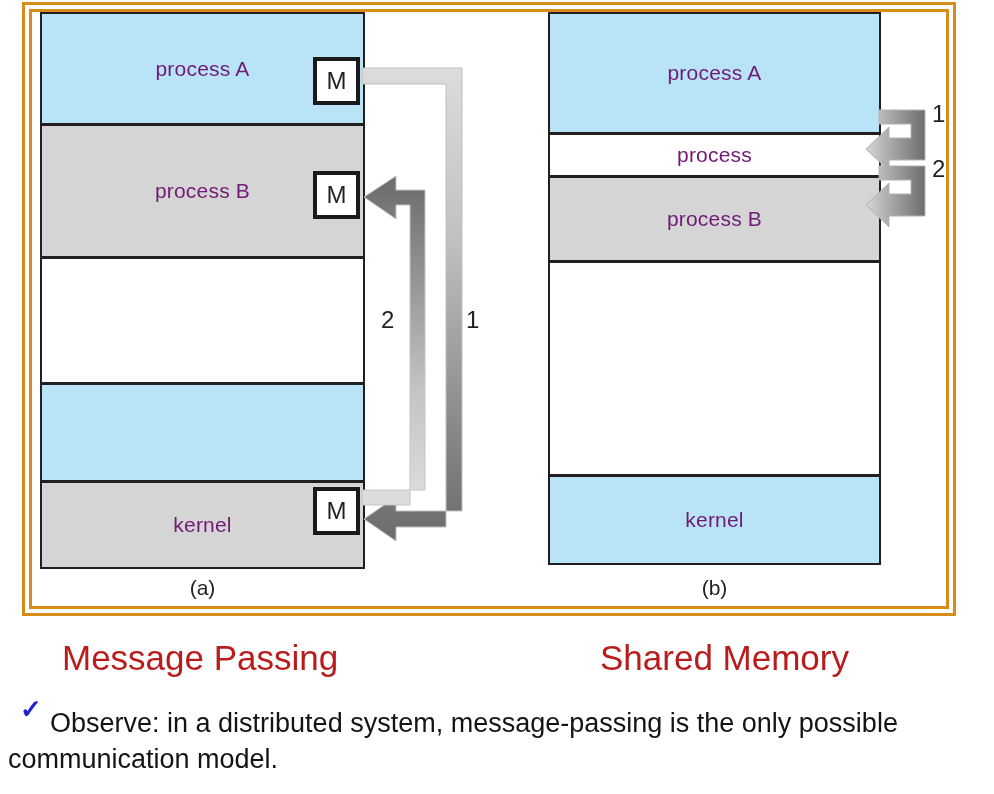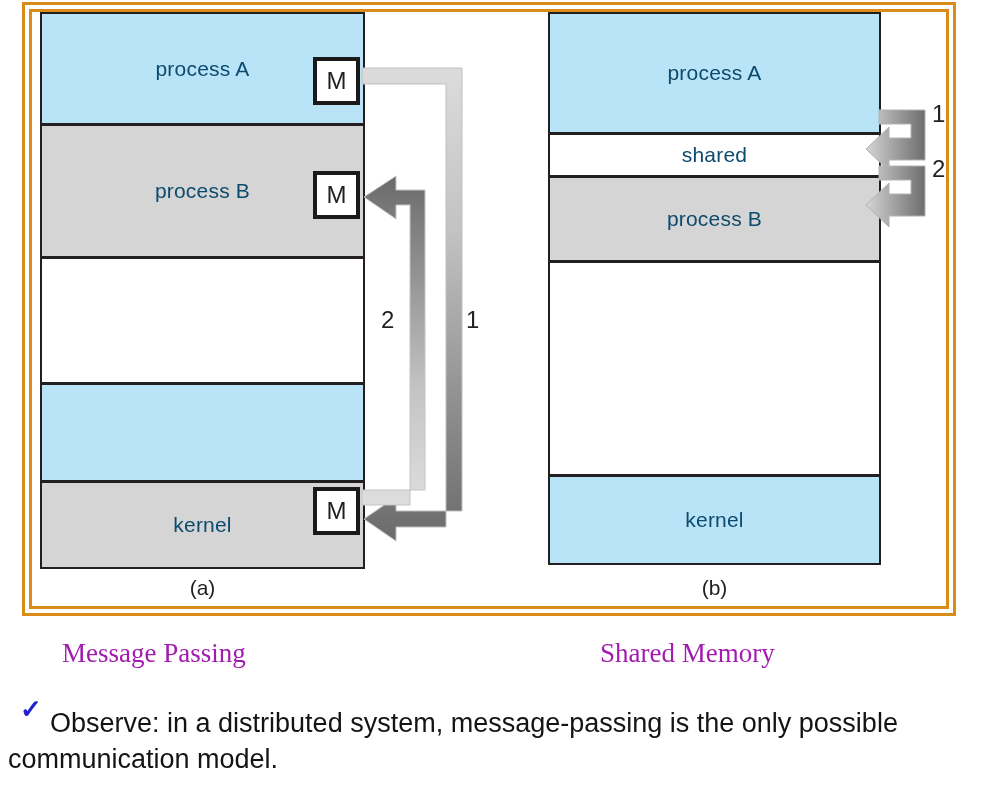--- a/index.html
+++ b/index.html
@@ -43,21 +43,21 @@
     box-sizing: border-box;
   }
   .mem-block {
     position: absolute;
     box-sizing: border-box;
     border: 2px solid #231f20;
     display: flex;
     align-items: center;
     justify-content: center;
     font-size: 21px;
-    color: #0c4a6e;
+    color: #701a75;
     letter-spacing: .2px;
   }
   .mem-block.blue   { background: #b9e4f7; }
   .mem-block.gray   { background: #d5d5d5; }
   .mem-block.white  { background: #ffffff; }
 
   
   .m-box {
     position: absolute;
     width: 47px;
@@ -77,24 +77,23 @@
   .sub-caption {
     position: absolute;
     font-size: 21px;
     color: #231f20;
     text-align: center;
   }
 
   
   .big-caption {
     position: absolute;
-    font-size: 27px;
-    color: #a21caf;
+    font-size: 35px;
+    color: #b91c1c;
     white-space: nowrap;
-    font-family: Liberation Serif, serif;
   }
 
   
   #observe-bullet {
     position: absolute;
     left: 8px;
     top: 690px;
     width: 980px;
   }
   #observe-check {
@@ -173,21 +172,21 @@
   <span>M</span>
 </div>
 
 <div class="panel" id="panel-b" style="left:548px; top:12px; width:333px; height:542px;">
 
   <div class="mem-block blue" style="left:0px; top:0px; width:333px; height:122px;">
     <span>process A</span>
   </div>
 
   <div class="mem-block white" style="left:0px; top:121px; width:333px; height:44px;">
-    <span>shared</span>
+    <span>process</span>
   </div>
 
   <div class="mem-block gray" style="left:0px; top:164px; width:333px; height:86px;">
     <span>process B</span>
   </div>
 
   <div class="mem-block white" style="left:0px; top:249px; width:333px; height:215px;">
     <span></span>
   </div>
 

